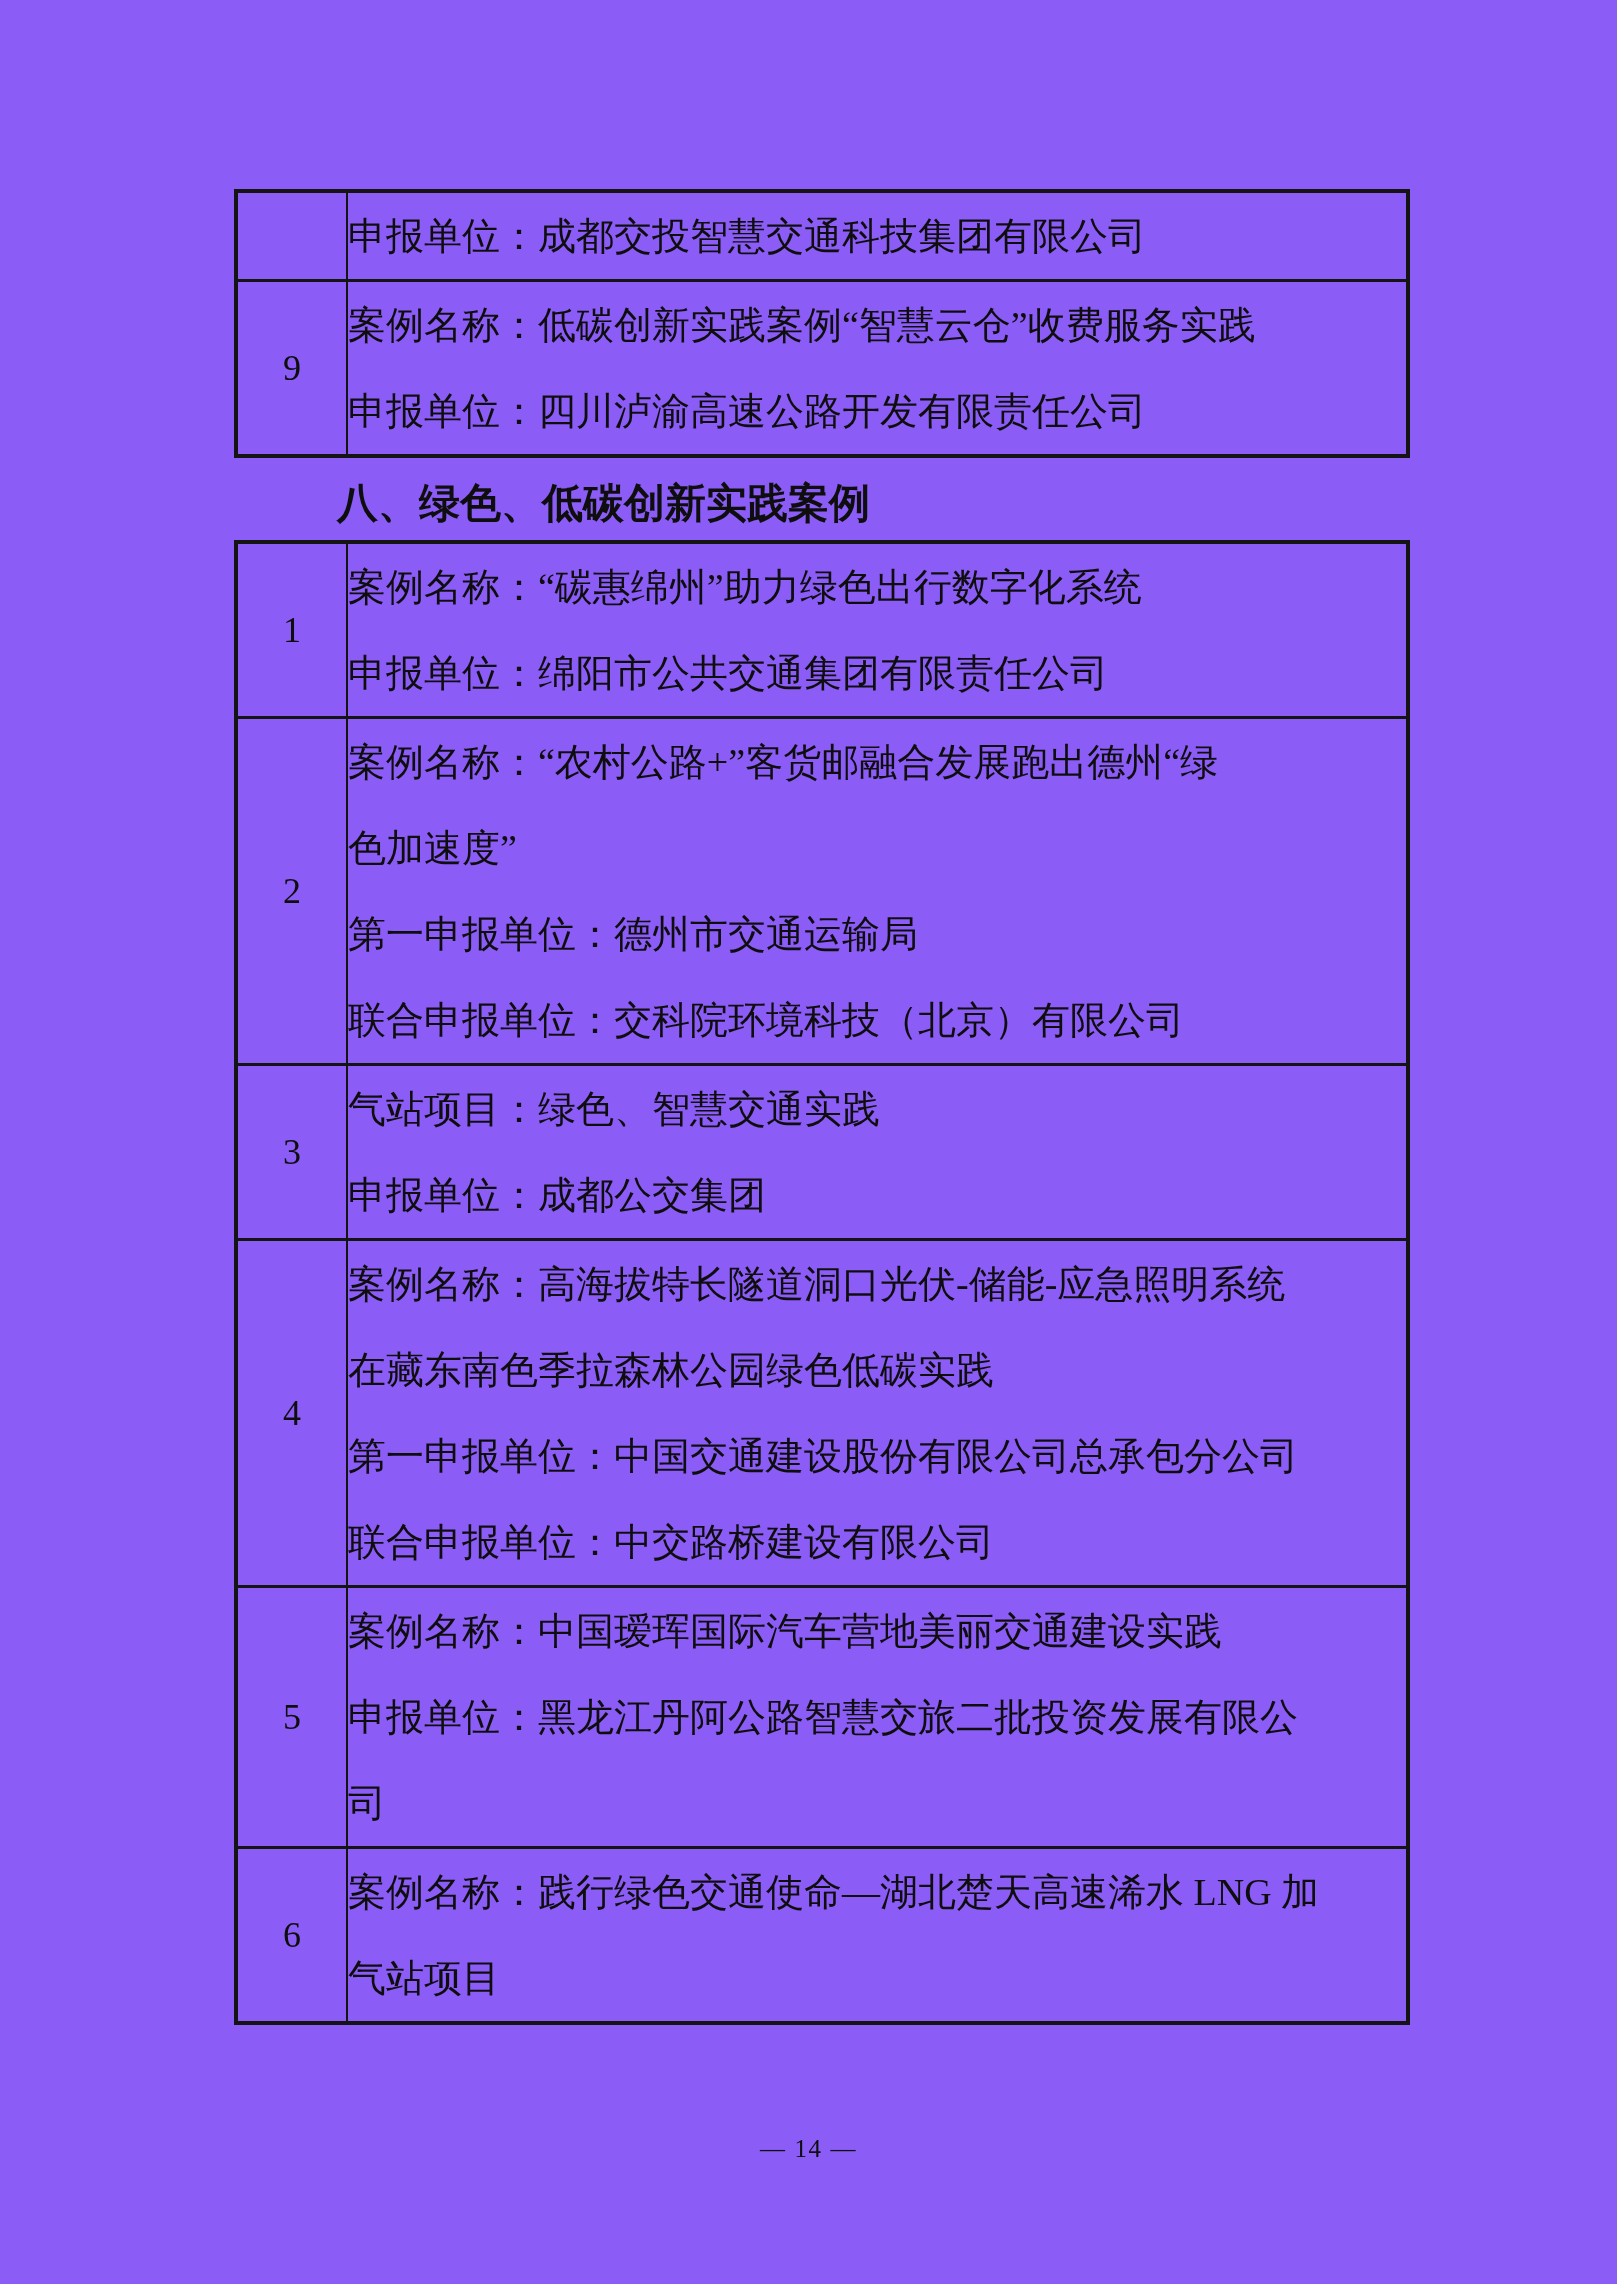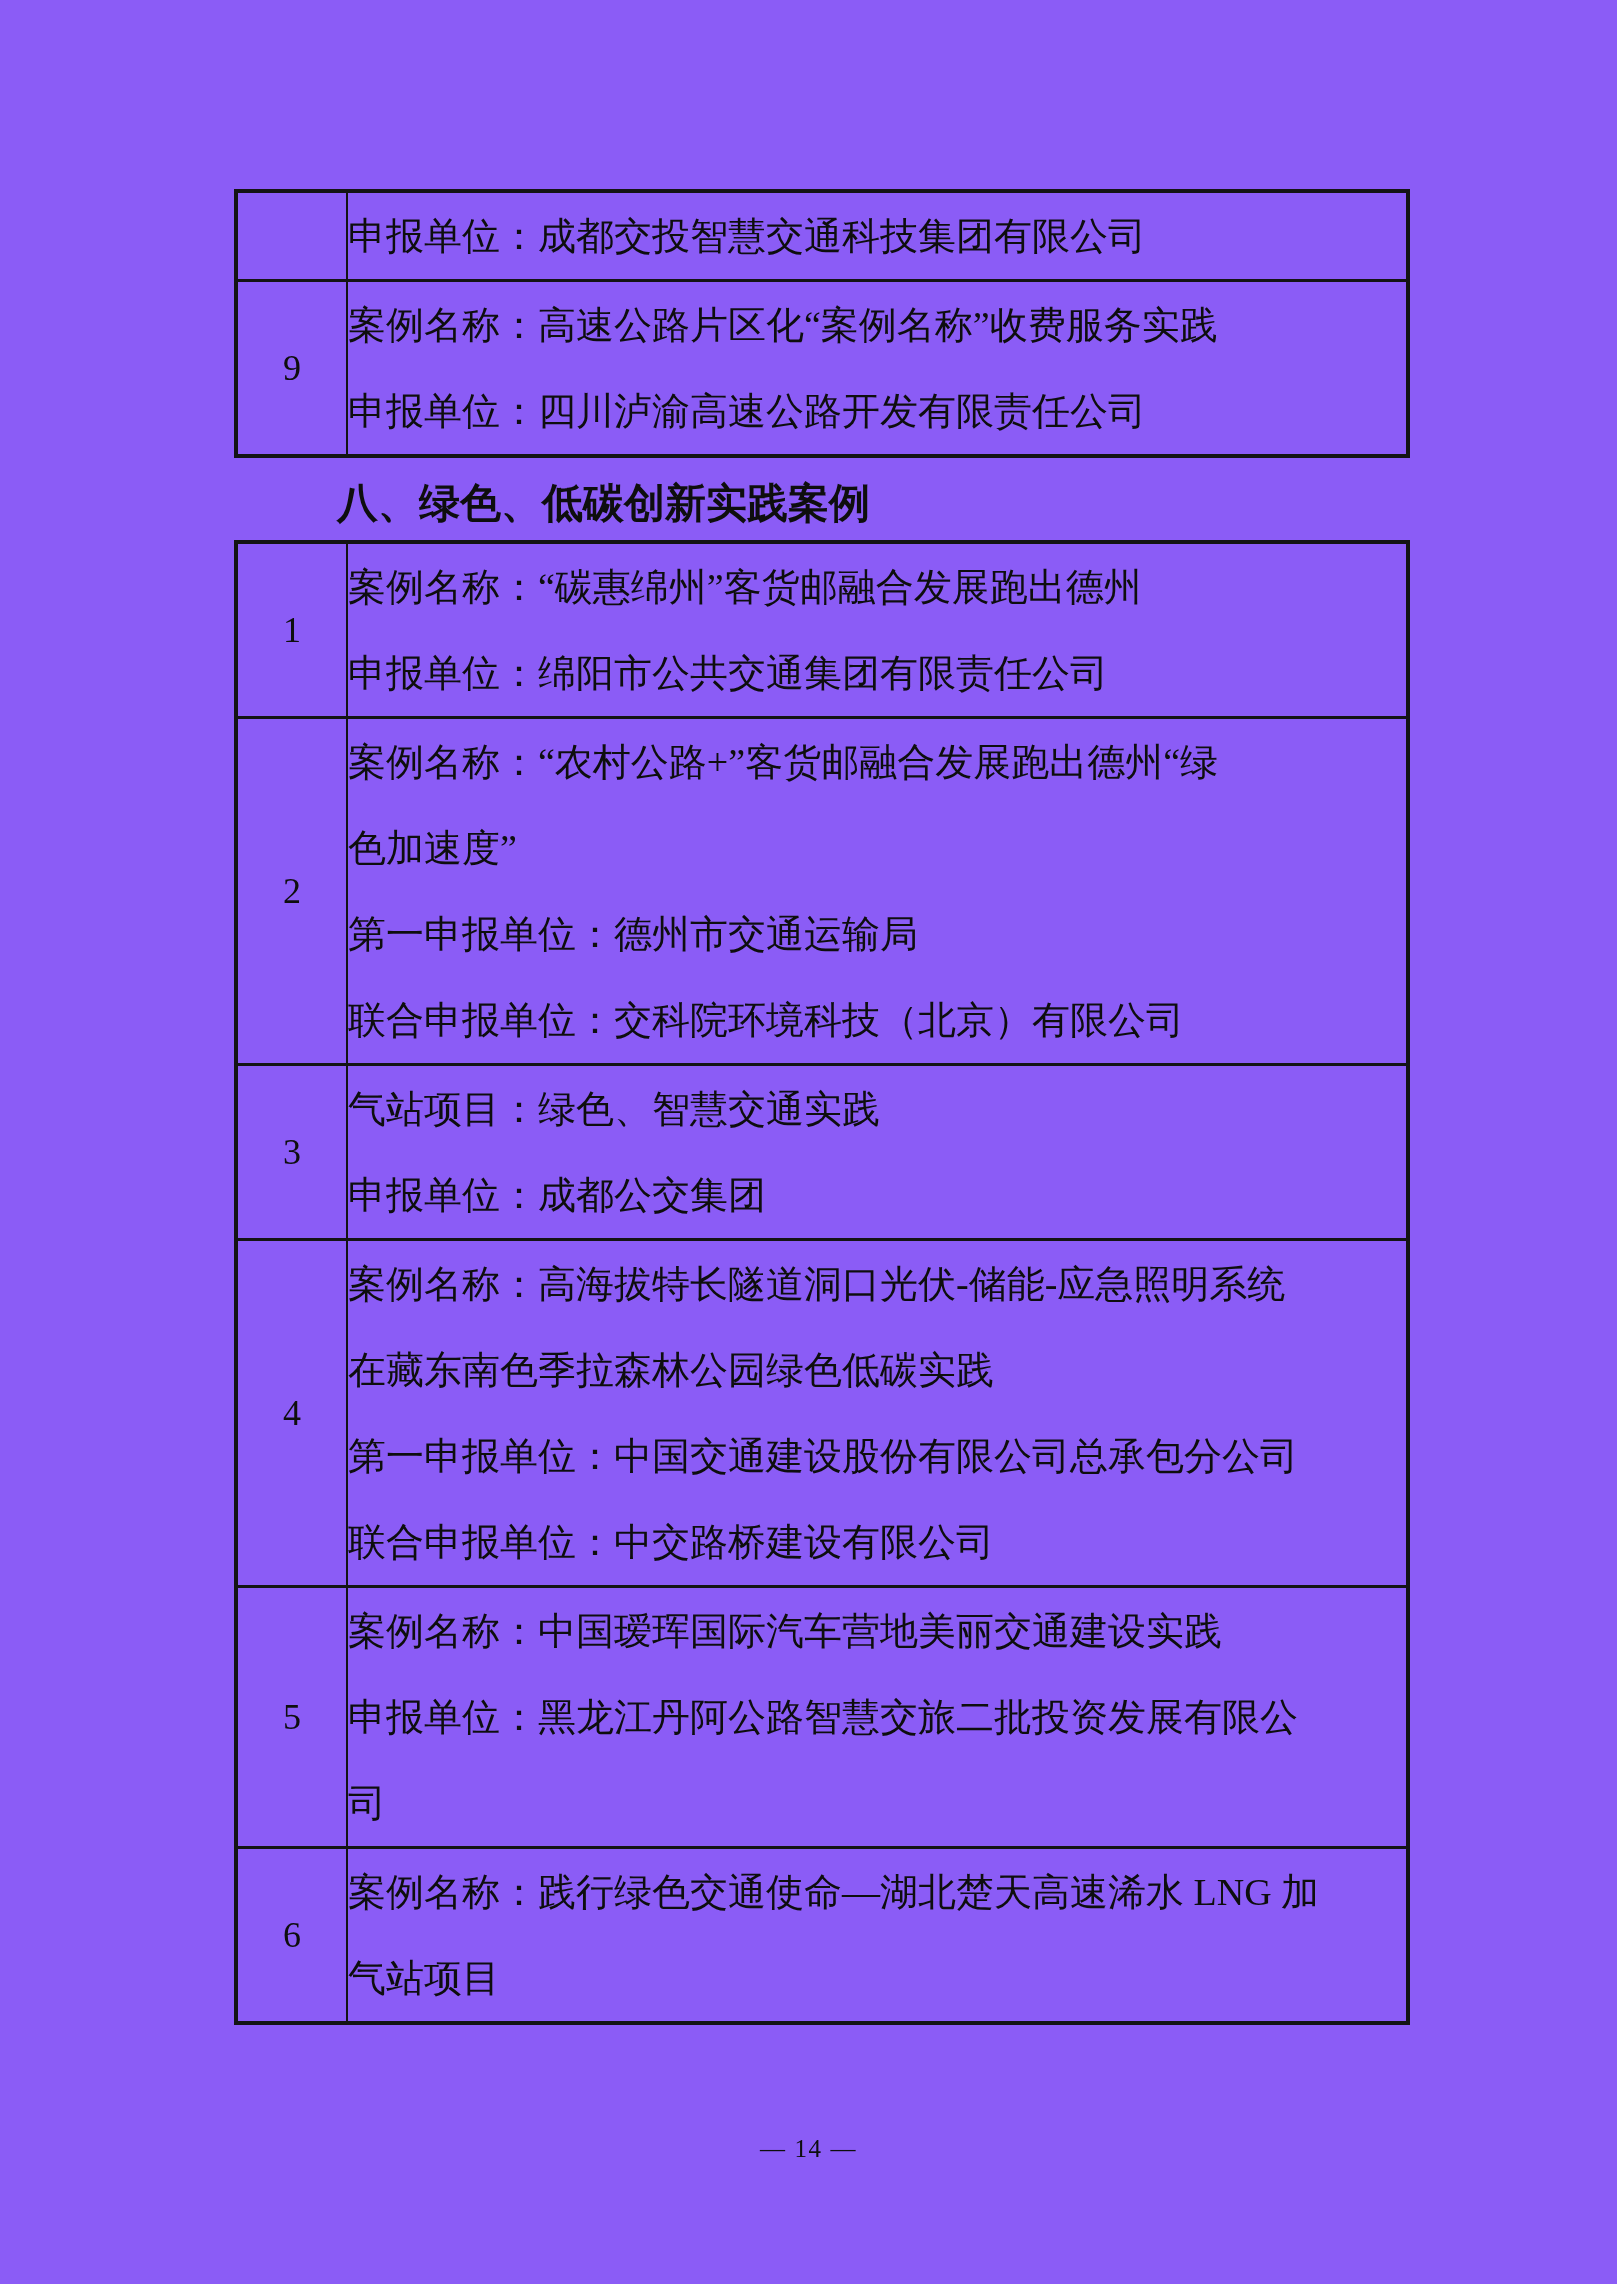--- a/index.html
+++ b/index.html
@@ -89,40 +89,40 @@
     <tbody>
       <tr class="h-1">
         <td class="no-cell"></td>
         <td class="main-cell">
           <div class="ln">申报单位：成都交投智慧交通科技集团有限公司</div>
         </td>
       </tr>
       <tr class="h-2">
         <td class="no-cell">9</td>
         <td class="main-cell">
-          <div class="ln">案例名称：高速公路片区化“案例名称”收费服务实践</div>
+          <div class="ln">案例名称：低碳创新实践案例“智慧云仓”收费服务实践</div>
           <div class="ln">申报单位：四川泸渝高速公路开发有限责任公司</div>
         </td>
       </tr>
     </tbody>
   </table>
 
   <h2 class="section-heading">八、绿色、低碳创新实践案例</h2>
 
   <table class="doc-table" id="green-table">
     <colgroup>
         <col class="c-no">
         <col class="c-main">
       </colgroup>
     <tbody>
 
       <tr class="g-1">
         <td class="no-cell">1</td>
         <td class="main-cell">
-          <div class="ln">案例名称：“碳惠绵州”客货邮融合发展跑出德州</div>
+          <div class="ln">案例名称：“碳惠绵州”助力绿色出行数字化系统</div>
           <div class="ln">申报单位：绵阳市公共交通集团有限责任公司</div>
         </td>
       </tr>
 
       <tr class="g-2">
         <td class="no-cell">2</td>
         <td class="main-cell">
           <div class="ln">案例名称：“农村公路+”客货邮融合发展跑出德州“绿</div>
           <div class="ln">色加速度”</div>
           <div class="ln">第一申报单位：德州市交通运输局</div>

